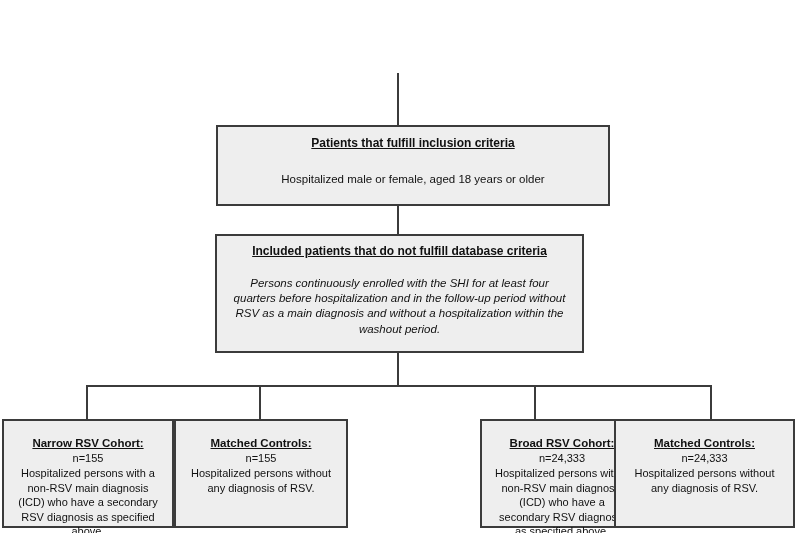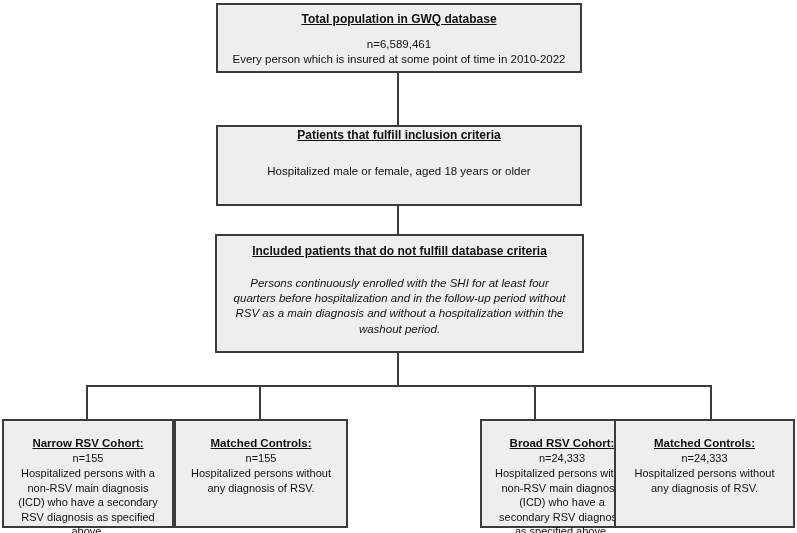--- a/index.html
+++ b/index.html
@@ -45,24 +45,24 @@
     height: 70px;
     font-size: 11.5px;
     padding-top: 7px;
   }
   #node-total .title { font-size: 12px; margin-bottom: 10px; }
 
   
   #node-inclusion {
     left: 216px;
     top: 125px;
-    width: 366px;
+    width: 394px;
     height: 81px;
     font-size: 11.5px;
-    padding-top: 1px;
+    padding-top: 9px;
   }
   #node-inclusion .title { font-size: 12px; margin-bottom: 21px; }
 
   
   #node-exclusion {
     left: 215px;
     top: 234px;
     width: 369px;
     height: 119px;
     font-size: 11.5px;
@@ -108,25 +108,20 @@
   #drop-narrow  { left: 86px;  top: 385px; height: 34px; }
   #drop-ctrl-1  { left: 259px; top: 385px; height: 34px; }
   #drop-broad   { left: 534px; top: 385px; height: 34px; }
   #drop-ctrl-2  { left: 710px; top: 385px; height: 34px; }
 </style>
 </head>
 <body>
 
 <div id="canvas">
 
-  <div class="box" id="node-total">
-    <span class="title">Total population in GWQ database</span>
-    <span class="body">n=6,589,461</span>
-    <span class="body">Every person which is insured at some point of time in 2010-2022</span>
-  </div>
 
   <div class="vline" id="conn-1-2"></div>
 
   <div class="box" id="node-inclusion">
     <span class="title">Patients that fulfill inclusion criteria</span>
     <span class="body">Hospitalized male or female, aged 18 years or older</span>
   </div>
 
   <div class="vline" id="conn-2-3"></div>
 

